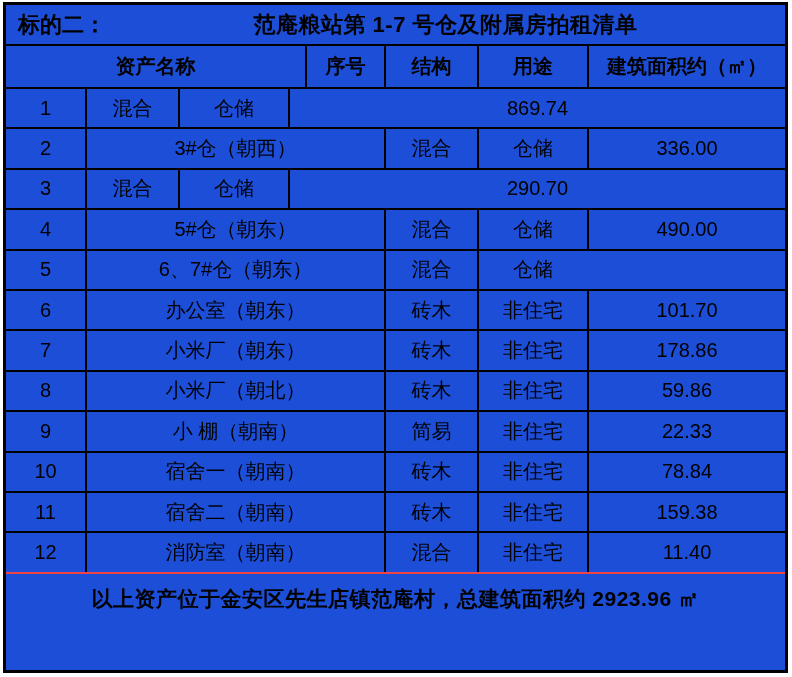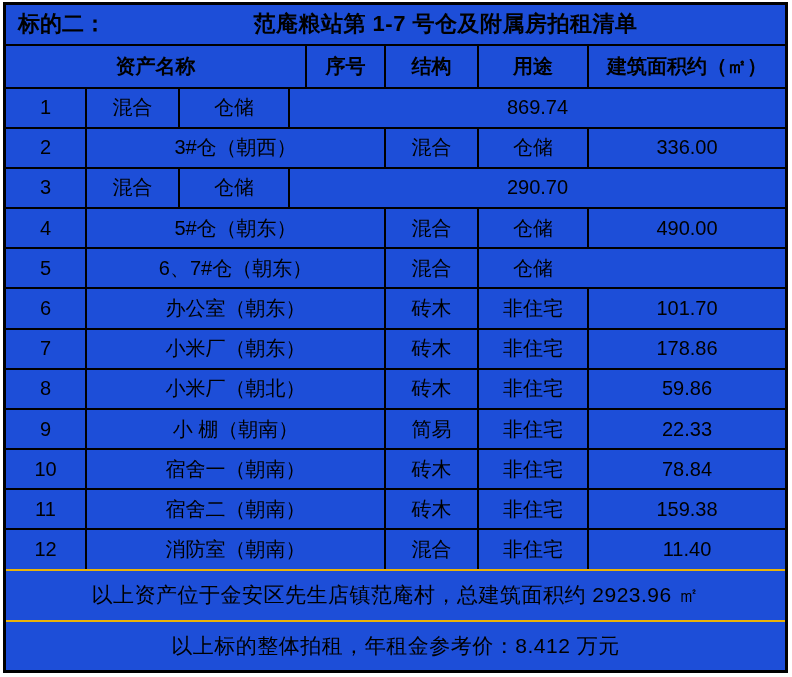--- a/index.html
+++ b/index.html
@@ -82,23 +82,23 @@
   .col-usage    { width: 110px; }
   .col-area     { flex: 1;      }
   .data-row .cell {
     font-weight: normal;
   }
   .footer-row {
     display: flex;
     align-items: center;
     justify-content: center;
     box-sizing: border-box;
-    border-top: 2px solid #eab308;
+    border-top: 2px solid #ef4444;
     font-size: 21px;
-    font-weight: normal;
+    font-weight: bold;
     text-align: center;
     letter-spacing: 0.5px;
   }
   .footer-location { height: 52px; }
   .footer-price    { height: 50px; }
 </style>
 </head>
 <body>
 
 <div class="sheet">
@@ -192,15 +192,14 @@
   </div>
   <div class="row data-row">
     <div class="cell col-no">12</div>
     <div class="cell col-name">消防室（朝南）</div>
     <div class="cell col-struct">混合</div>
     <div class="cell col-usage">非住宅</div>
     <div class="cell col-area">11.40</div>
   </div>
 
   <div class="footer-row footer-location">以上资产位于金安区先生店镇范庵村，总建筑面积约 2923.96 ㎡</div>
-  <div class="footer-row footer-price">以上标的整体拍租，年租金参考价：8.412 万元</div>
 
 </div>
 
 </body></html>

